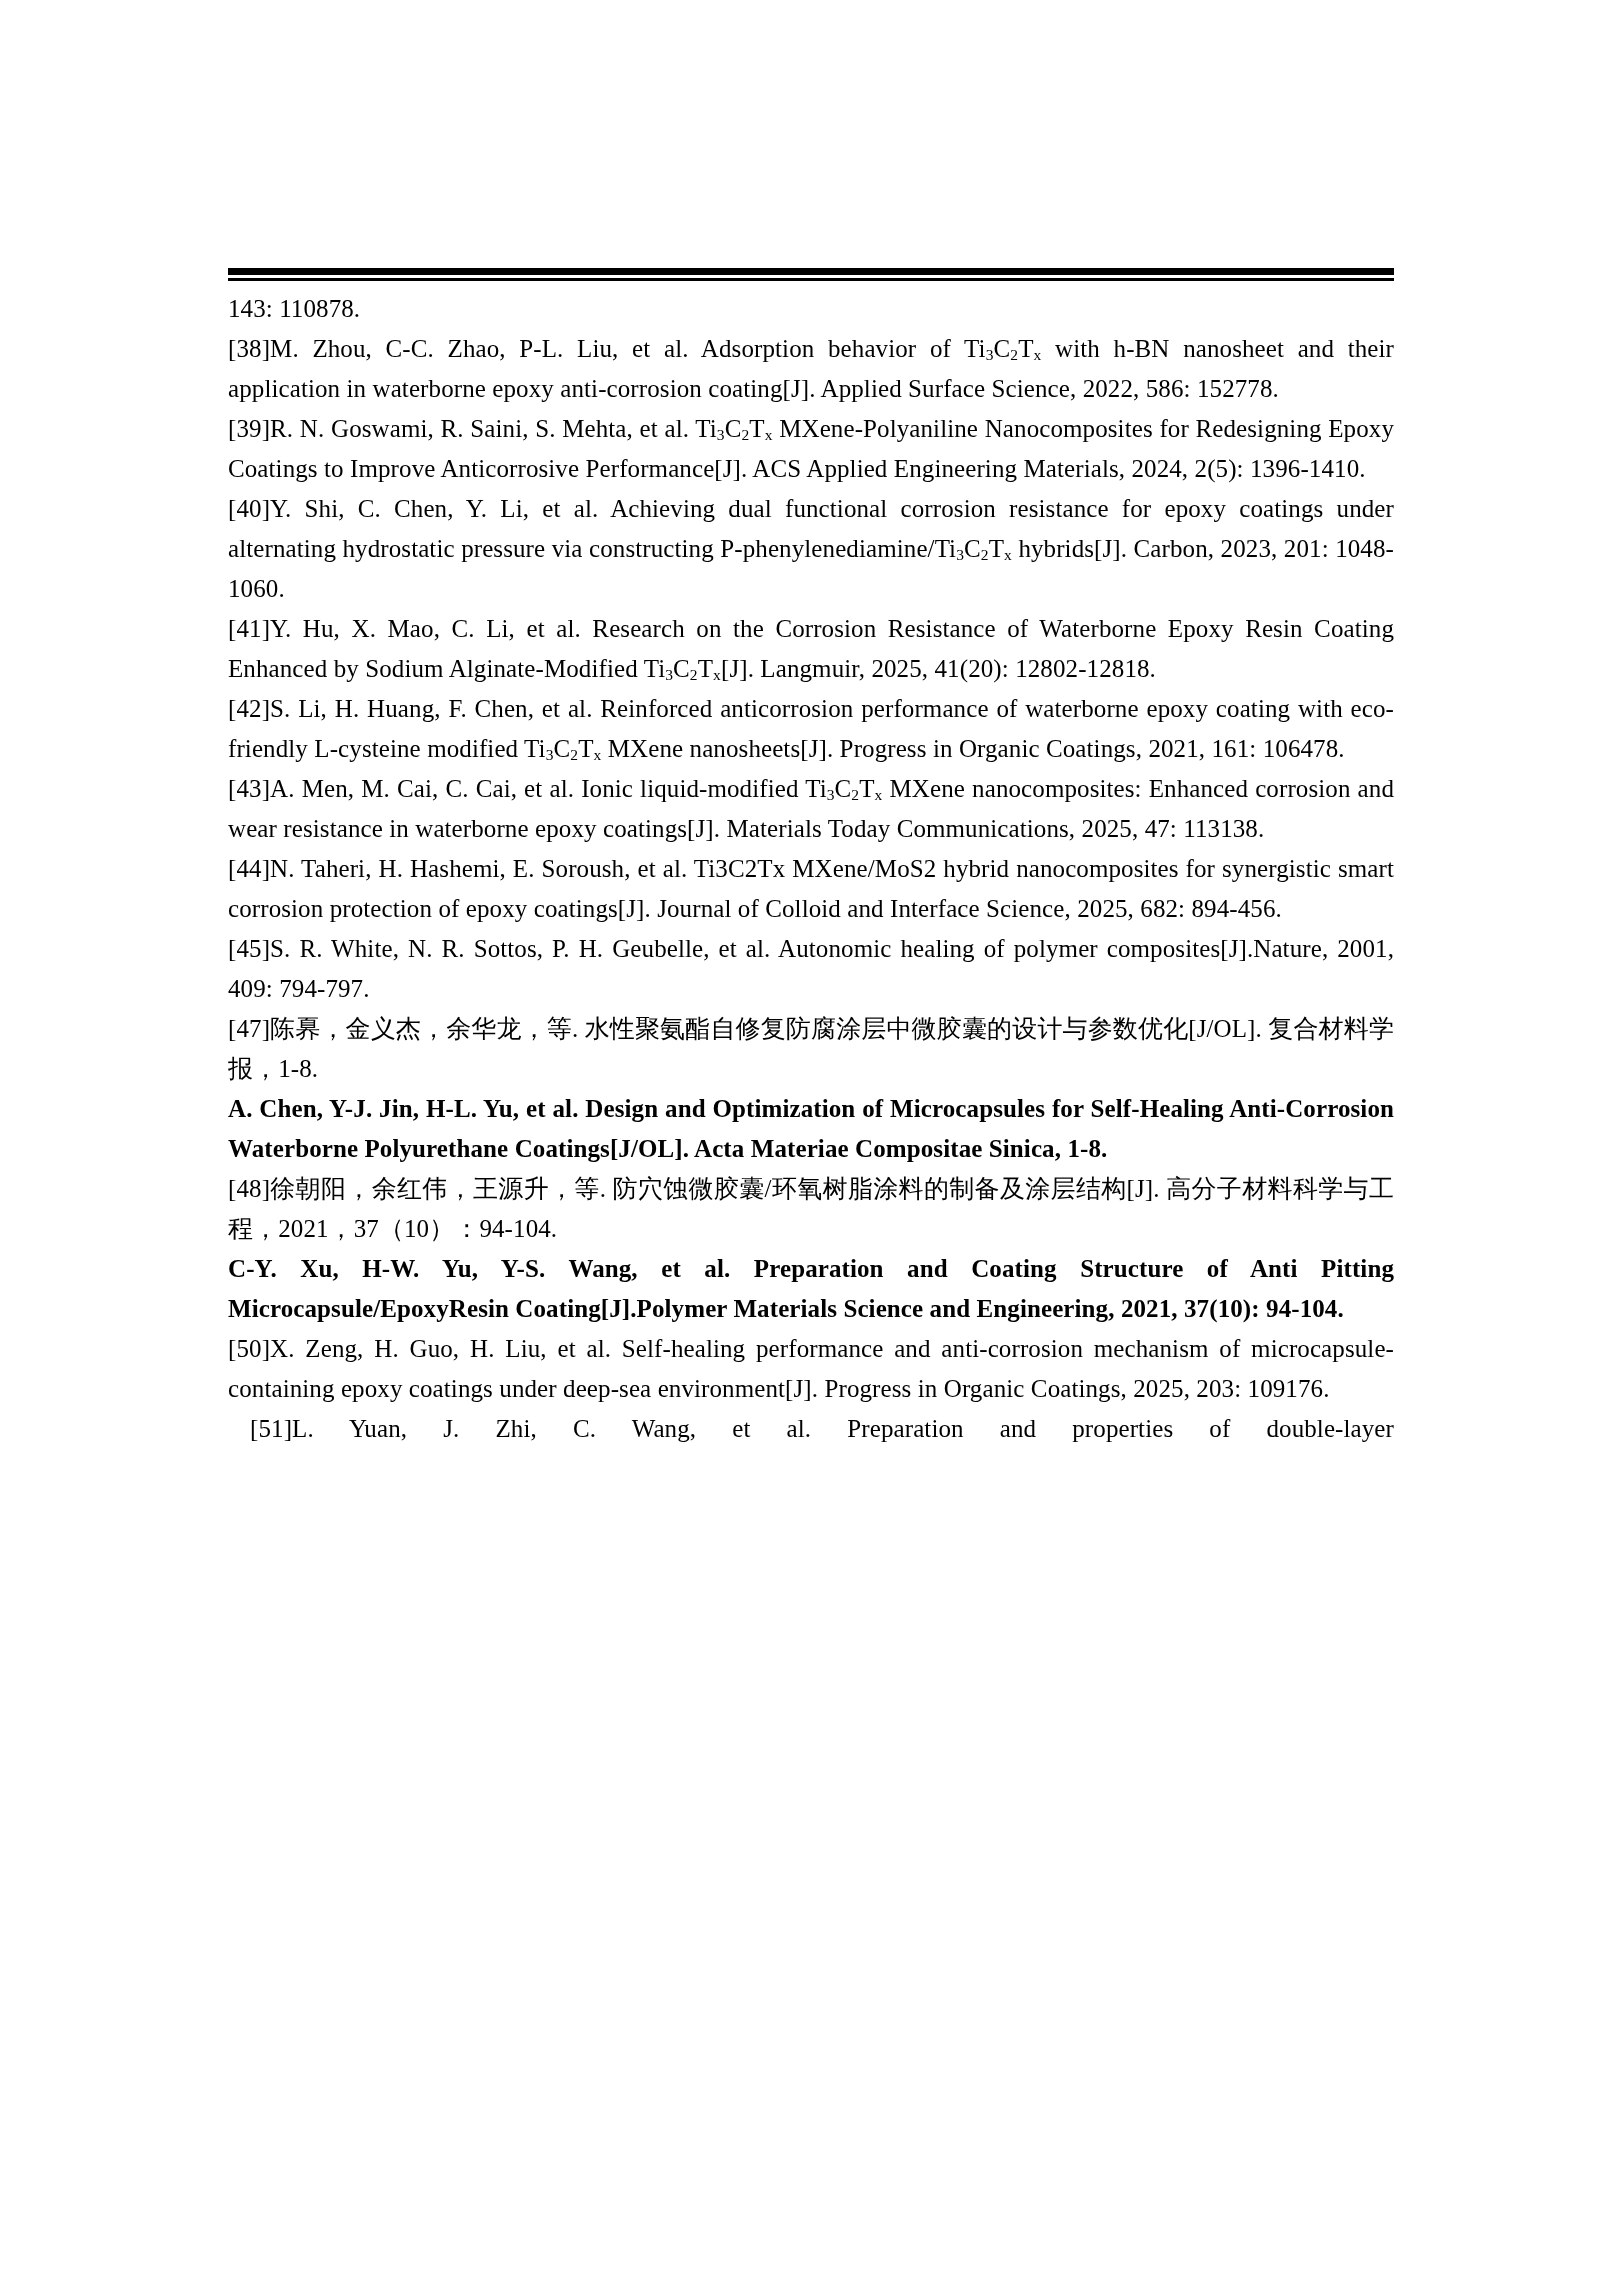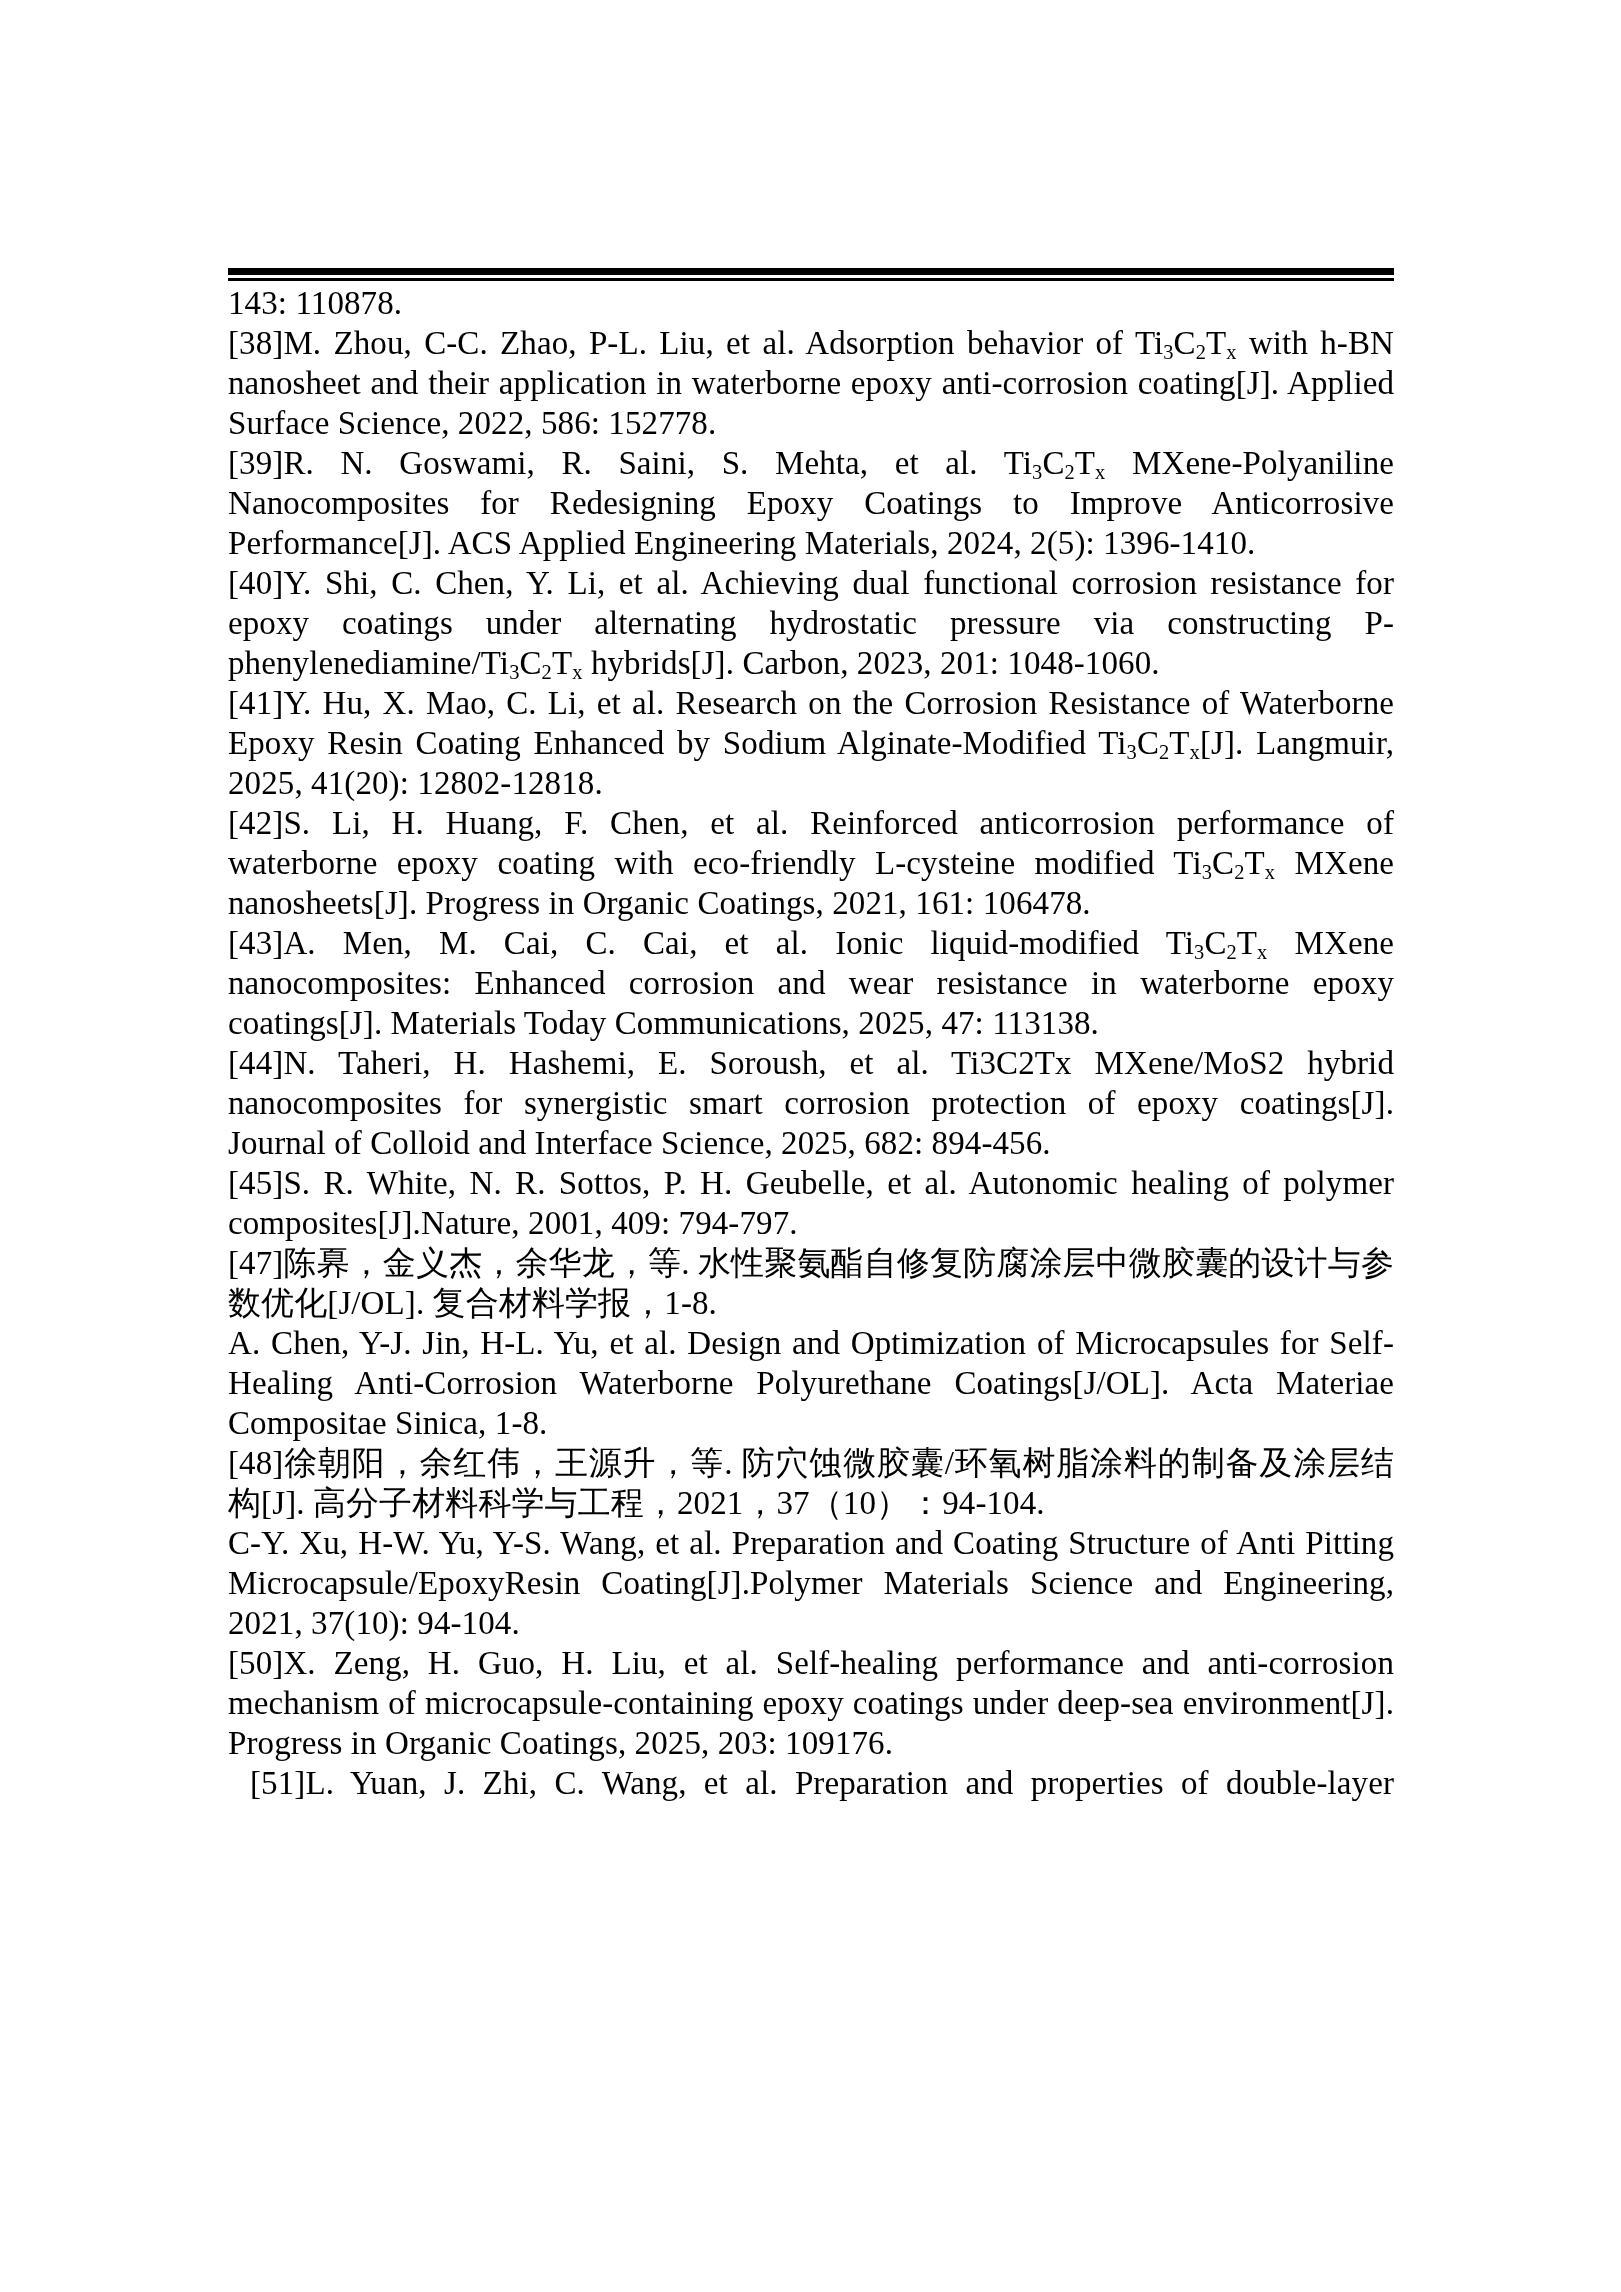--- a/index.html
+++ b/index.html
@@ -26,32 +26,32 @@
     position: absolute;
     left: 228px;
     top: 278px;
     width: 1166px;
     height: 2.9px;
     background: #000;
   }
   .content {
     position: absolute;
     left: 228px;
-    top: 283px;
+    top: 289px;
     width: 1166px;
-    font-size: 33px;
+    font-size: 25px;
     line-height: 40px;
     text-align: justify;
     letter-spacing: 0.1px;
   }
   .content p.ref {
     margin: 0;
   }
   .content p.ref.bold {
-    font-weight: normal;
+    font-weight: bold;
   }
   .content p.ref.jlast {
     text-align-last: justify;
     margin-left: 22px;
   }
   .content sub {
     font-size: 0.62em;
     line-height: 0;
     vertical-align: -0.22em;
   }

